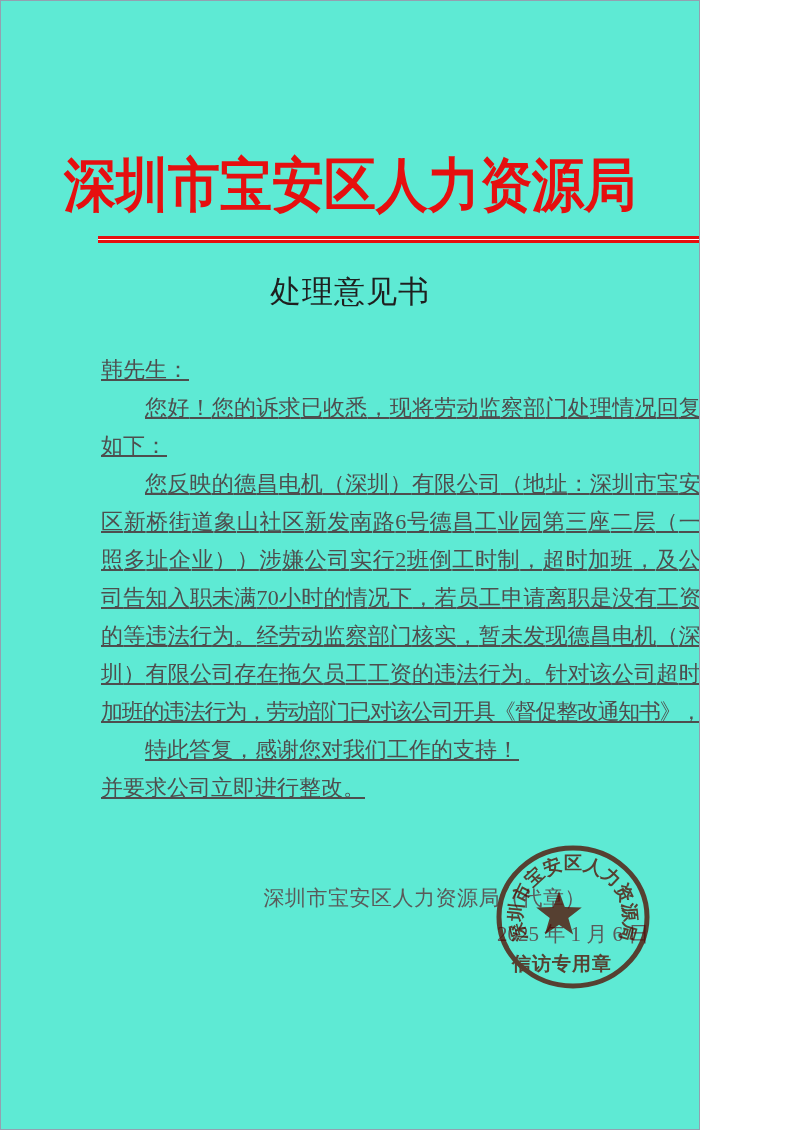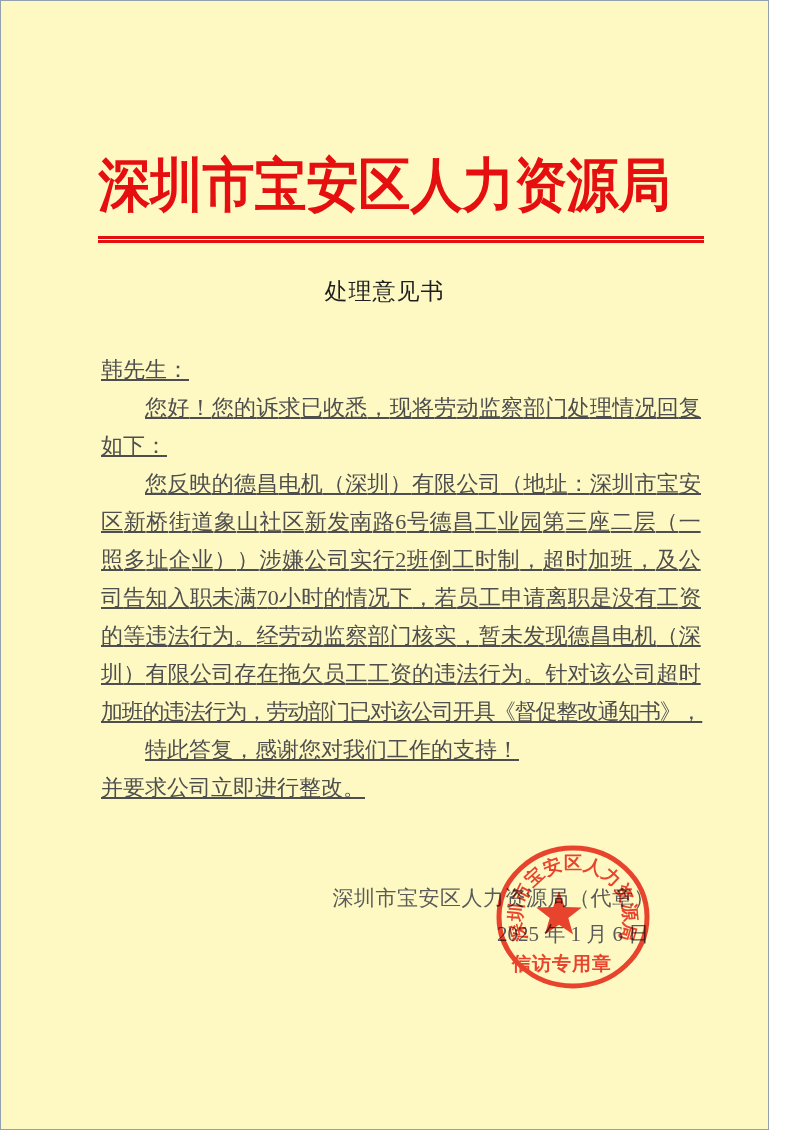--- a/index.html
+++ b/index.html
@@ -2,37 +2,37 @@
 <html style="--brand-red: #e60f0f; --seal-red: #e8372b; --ink: #4e4e4e;"><head>
 <meta charset="utf-8">
 <style>
   :root{
     --brand-red:#e60f0f;
     --seal-red:#e8372b;
     --ink:#4e4e4e;
   }
   html,body{margin:0;padding:0;background:#ffffff;}
   .page{
-    position:relative;width:769px;height:1130px;box-sizing:border-box;
-    background:#fef9c3;border:1px solid #93a0b0;overflow:hidden;
+    position:relative;width:700px;height:1130px;box-sizing:border-box;
+    background:#5eead4;border:1px solid #93a0b0;overflow:hidden;
     font-family:"Liberation Serif","DejaVu Serif",serif;
     padding-left:16px;
   }
   .letterhead{
     position:absolute;top:159px;left:0;width:100%;text-align:center;
     font-size:52px;line-height:52px;font-weight:bold;color:var(--brand-red);
     transform:scaleY(1.12);transform-origin:center;white-space:nowrap;
   }
   .divider{
     position:absolute;top:235px;left:97px;width:606px;height:7px;
     background:linear-gradient(to bottom,var(--brand-red) 0 42%,#fdfdfd 42% 58%,var(--brand-red) 58% 100%);
   }
   .doc-title{
     position:absolute;top:274px;left:0;width:100%;text-align:center;
-    font-size:23px;line-height:34px;color:#1f1f1f;letter-spacing:1px;
+    font-size:31px;line-height:34px;color:#1f1f1f;letter-spacing:1px;
   }
   .body-text{
     position:absolute;top:350px;left:100px;width:600px;
     font-size:22px;color:var(--ink);
   }
   .line{height:38px;line-height:38px;white-space:nowrap;text-decoration:underline;}
   .line.indent{padding-left:44px;}
   .line.j{display:flex;justify-content:space-between;}
   .line.j span{flex:0 1 auto;min-width:0;display:block;height:38px;line-height:38px;}
   .signature{

